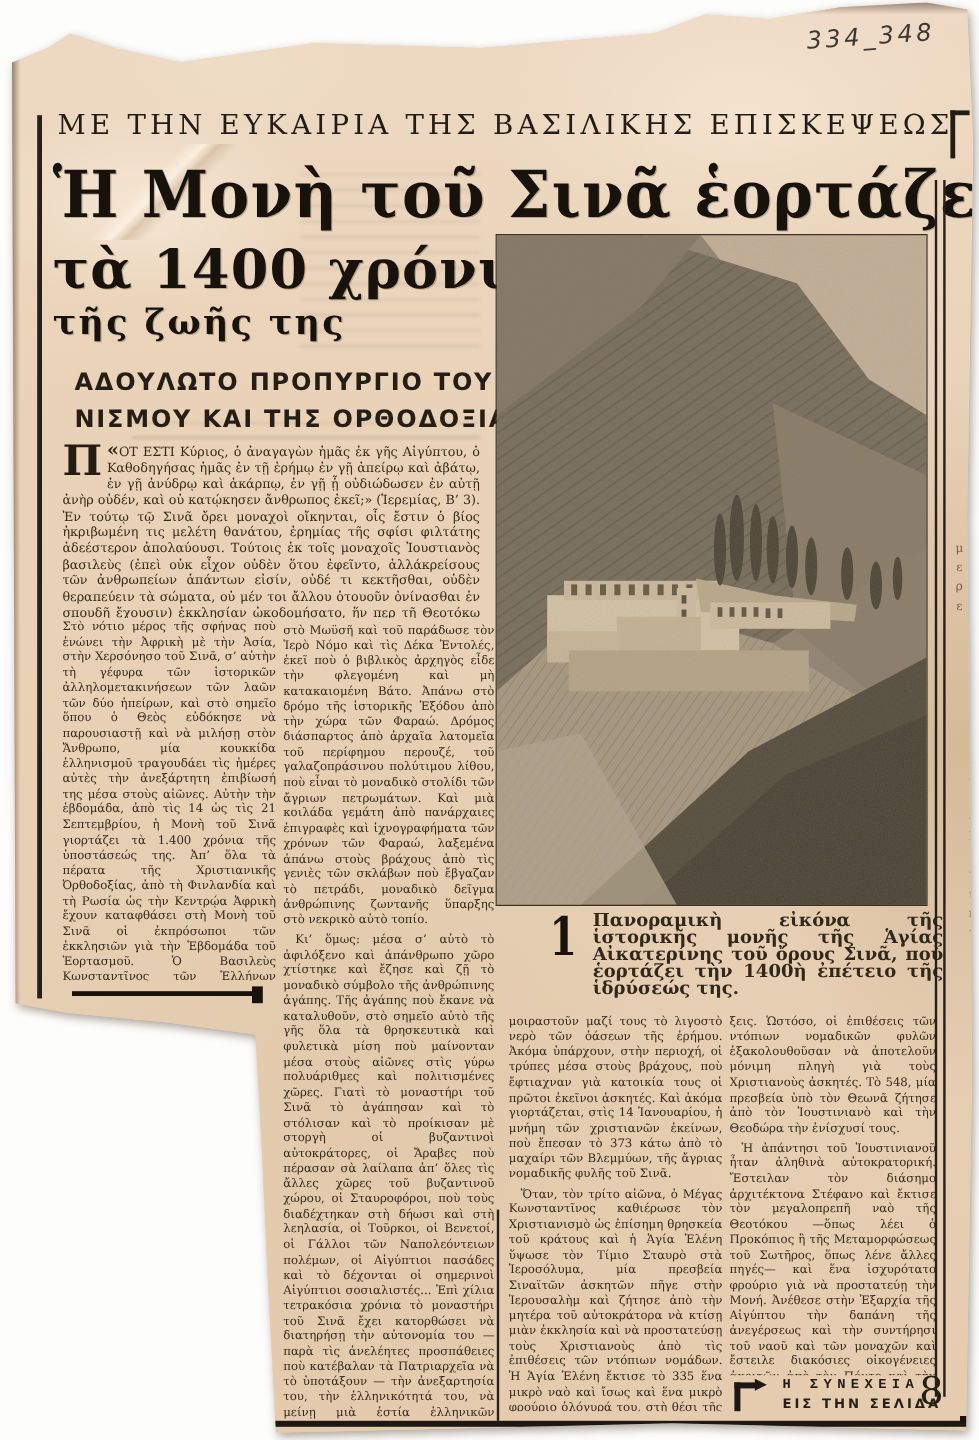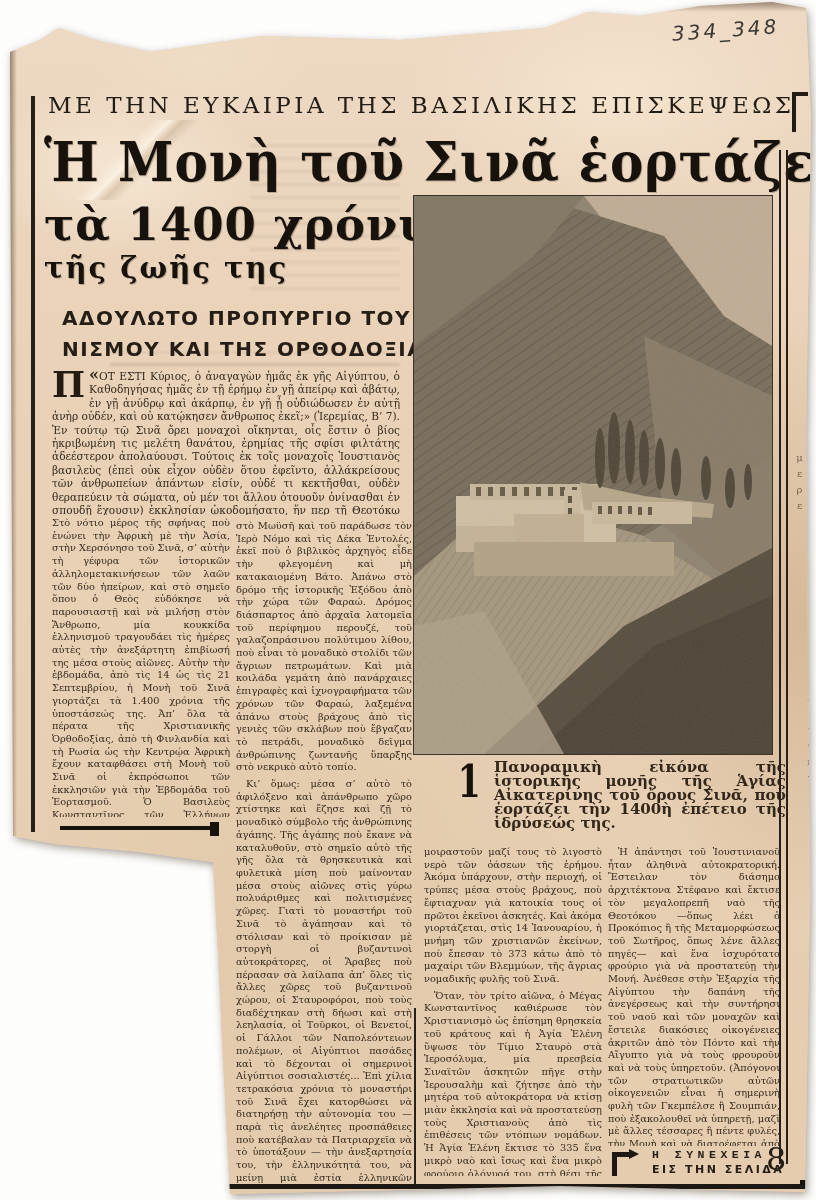--- a/index.html
+++ b/index.html
@@ -100,21 +100,21 @@
       <div class="hl hl1">Ἡ Μονὴ τοῦ Σινᾶ ἑορτάζει</div>
       <div class="hl hl2">τὰ 1400 χρόνια</div>
       <div class="hl hl3">τῆς ζωῆς της</div>
 
       <div class="subhead">
         <div>ΑΔΟΥΛΩΤΟ ΠΡΟΠΥΡΓΙΟ ΤΟΥ ΕΛΛΗ-</div>
         <div>ΝΙΣΜΟΥ ΚΑΙ ΤΗΣ ΟΡΘΟΔΟΞΙΑΣ</div>
       </div>
 
       <div class="intro">
-        <span class="oq">«</span><span class="dropcap">Π</span><span>ΟΤ ΕΣΤΙ Κύριος, ὁ ἀναγαγὼν ἡμᾶς ἐκ γῆς Αἰγύπτου, ὁ Καθοδηγήσας ἡμᾶς ἐν τῇ ἐρήμῳ ἐν γῇ ἀπείρῳ καὶ ἀβάτῳ, ἐν γῇ ἀνύδρῳ καὶ ἀκάρπῳ, ἐν γῇ ᾗ οὐδιώδωσεν ἐν αὐτῇ ἀνὴρ οὐδέν, καὶ οὐ κατῴκησεν ἄνθρωπος ἐκεῖ;» (Ἱερεμίας, Β’ 7).</span>
+        <span class="oq">«</span><span class="dropcap">Π</span><span>ΟΤ ΕΣΤΙ Κύριος, ὁ ἀναγαγὼν ἡμᾶς ἐκ γῆς Αἰγύπτου, ὁ Καθοδηγήσας ἡμᾶς ἐν τῇ ἐρήμῳ ἐν γῇ ἀπείρῳ καὶ ἀβάτῳ, ἐν γῇ ἀνύδρῳ καὶ ἀκάρπῳ, ἐν γῇ ᾗ οὐδιώδωσεν ἐν αὐτῇ ἀνὴρ οὐδέν, καὶ οὐ κατῴκησεν ἄνθρωπος ἐκεῖ;» (Ἱερεμίας, Β’ 3).</span>
         <span>Ἐν τούτῳ τῷ Σινᾶ ὄρει μοναχοὶ οἴκηνται, οἷς ἔστιν ὁ βίος ἠκριβωμένη τις μελέτη θανάτου, ἐρημίας τῆς σφίσι φιλτάτης ἀδεέστερον ἀπολαύουσι. Τούτοις ἐκ τοῖς μοναχοῖς Ἰουστιανὸς βασιλεὺς (ἐπεὶ οὐκ εἶχον οὐδὲν ὅτου ἐφεῖντο, ἀλλάκρείσους τῶν ἀνθρωπείων ἁπάντων εἰσίν, οὐδέ τι κεκτῆσθαι, οὐδὲν θεραπεύειν τὰ σώματα, οὐ μέν τοι ἄλλου ὁτουοῦν ὀνίνασθαι ἐν σπουδῇ ἔχουσιν) ἐκκλησίαν ᾠκοδομήσατο, ἥν περ τῇ Θεοτόκῳ ἀνέθηκεν, ὅπου δὴ αὐτοῖς ἐνταῦθα, ἐξῆ εὐχομένοις καὶ ἱερωμένοις διαβιῶναι...» (Προκόπιος).</span>
       </div>
 
       <div class="colA bodytxt">
         <p class="noindent">Στὸ νότιο μέρος τῆς σφήνας ποὺ ἑνώνει τὴν Ἀφρικὴ μὲ τὴν Ἀσία, στὴν Χερσόνησο τοῦ Σινᾶ, σ’ αὐτὴν τὴ γέφυρα τῶν ἱστορικῶν ἀλληλομετακινήσεων τῶν λαῶν τῶν δύο ἠπείρων, καὶ στὸ σημεῖο ὅπου ὁ Θεὸς εὐδόκησε νὰ παρουσιαστῇ καὶ νὰ μιλήσῃ στὸν Ἄνθρωπο, μία κουκκίδα ἑλληνισμοῦ τραγουδάει τὶς ἡμέρες αὐτὲς τὴν ἀνεξάρτητη ἐπιβίωσή της μέσα στοὺς αἰῶνες. Αὐτὴν τὴν ἑβδομάδα, ἀπὸ τὶς 14 ὡς τὶς 21 Σεπτεμβρίου, ἡ Μονὴ τοῦ Σινᾶ γιορτάζει τὰ 1.400 χρόνια τῆς ὑποστάσεώς της. Ἀπ’ ὅλα τὰ πέρατα τῆς Χριστιανικῆς Ὀρθοδοξίας, ἀπὸ τὴ Φινλανδία καὶ τὴ Ρωσία ὡς τὴν Κεντρῴα Ἀφρικὴ ἔχουν καταφθάσει στὴ Μονὴ τοῦ Σινᾶ οἱ ἐκπρόσωποι τῶν ἐκκλησιῶν γιὰ τὴν Ἑβδομάδα τοῦ Ἑορτασμοῦ. Ὁ Βασιλεὺς Κωνσταντῖνος τῶν Ἑλλήνων λαμβάνει μέρος στὸ προσκύνημα αὐτὸ τοῦ κάτω τῆς ἑλληνικῆς Ὀρθοδοξίας.</p>
 
       </div>
 
       <div class="colB bodytxt">
         <p class="noindent">στὸ Μωϋσῆ καὶ τοῦ παράδωσε τὸν Ἱερὸ Νόμο καὶ τὶς Δέκα Ἐντολές, ἐκεῖ ποὺ ὁ βιβλικὸς ἀρχηγὸς εἶδε τὴν φλεγομένη καὶ μὴ κατακαιομένη Βάτο. Ἀπάνω στὸ δρόμο τῆς ἱστορικῆς Ἐξόδου ἀπὸ τὴν χώρα τῶν Φαραώ. Δρόμος διάσπαρτος ἀπὸ ἀρχαῖα λατομεῖα τοῦ περίφημου περουζέ, τοῦ γαλαζοπράσινου πολύτιμου λίθου, ποὺ εἶναι τὸ μοναδικὸ στολίδι τῶν ἄγριων πετρωμάτων. Καὶ μιὰ κοιλάδα γεμάτη ἀπὸ πανάρχαιες ἐπιγραφὲς καὶ ἰχνογραφήματα τῶν χρόνων τῶν Φαραώ, λαξεμένα ἀπάνω στοὺς βράχους ἀπὸ τὶς γενιὲς τῶν σκλάβων ποὺ ἔβγαζαν τὸ πετράδι, μοναδικὸ δεῖγμα ἀνθρώπινης ζωντανῆς ὕπαρξης στὸ νεκρικὸ αὐτὸ τοπίο.</p>
@@ -205,20 +205,21 @@
         <div class="cap-text">Πανοραμικὴ εἰκόνα τῆς ἱστορικῆς μονῆς τῆς Ἁγίας Αἰκατερίνης τοῦ ὄρους Σινᾶ, ποὺ ἑορτάζει τὴν 1400ὴ ἐπέτειο τῆς ἱδρύσεώς της.</div>
       </div>
 
       <div class="colC bodytxt">
         <p class="noindent">μοιραστοῦν μαζί τους τὸ λιγοστὸ νερὸ τῶν ὀάσεων τῆς ἐρήμου. Ἀκόμα ὑπάρχουν, στὴν περιοχή, οἱ τρύπες μέσα στοὺς βράχους, ποὺ ἔφτιαχναν γιὰ κατοικία τους οἱ πρῶτοι ἐκεῖνοι ἀσκητές. Καὶ ἀκόμα γιορτάζεται, στὶς 14 Ἰανουαρίου, ἡ μνήμη τῶν χριστιανῶν ἐκείνων, ποὺ ἔπεσαν τὸ 373 κάτω ἀπὸ τὸ μαχαίρι τῶν Βλεμμύων, τῆς ἄγριας νομαδικῆς φυλῆς τοῦ Σινᾶ.</p>
         <p>Ὅταν, τὸν τρίτο αἰῶνα, ὁ Μέγας Κωνσταντῖνος καθιέρωσε τὸν Χριστιανισμὸ ὡς ἐπίσημη θρησκεία τοῦ κράτους καὶ ἡ Ἁγία Ἑλένη ὕψωσε τὸν Τίμιο Σταυρὸ στὰ Ἱεροσόλυμα, μία πρεσβεία Σιναϊτῶν ἀσκητῶν πῆγε στὴν Ἱερουσαλὴμ καὶ ζήτησε ἀπὸ τὴν μητέρα τοῦ αὐτοκράτορα νὰ κτίσῃ μιὰν ἐκκλησία καὶ νὰ προστατεύσῃ τοὺς Χριστιανοὺς ἀπὸ τὶς ἐπιθέσεις τῶν ντόπιων νομάδων. Ἡ Ἁγία Ἑλένη ἔκτισε τὸ 335 ἕνα μικρὸ ναὸ καὶ ἴσως καὶ ἕνα μικρὸ φρούριο ὁλόγυρά του, στὴ θέσι τῆς Ἱερᾶς Βάτου, κοντὰ στὸ Φρέαρ τοῦ Μωϋσέως. Ἦταν ὁ πρῶτος «κυριακὸς» ναὸς ποὺ κτιζόταν στὴν περιοχή, ἡ πρώτη ἐκδήλωσις ἐπίσημης προστασίας πρὸς τοὺς Χριστιανοὺς κατοίκους τοῦ Σινᾶ καὶ ἡ πρώτη χριστιανικὴ μονὴ ποὺ χτιζόταν στὸν κόσμο.</p>
 
       </div>
 
       <div class="colD bodytxt">
+        <p class="noindent">ξεις. Ὡστόσο, οἱ ἐπιθέσεις τῶν ντόπιων νομαδικῶν φυλῶν ἐξακολουθοῦσαν νὰ ἀποτελοῦν μόνιμη πληγὴ γιὰ τοὺς Χριστιανοὺς ἀσκητές. Τὸ 548, μία πρεσβεία ὑπὸ τὸν Θεωνᾶ ζήτησε ἀπὸ τὸν Ἰουστινιανὸ καὶ τὴν Θεοδώρα τὴν ἐνίσχυσί τους.</p>
         <p>Ἡ ἀπάντησι τοῦ Ἰουστινιανοῦ ἦταν ἀληθινὰ αὐτοκρατορική. Ἔστειλαν τὸν διάσημο ἀρχιτέκτονα Στέφανο καὶ ἔκτισε τὸν μεγαλοπρεπῆ ναὸ τῆς Θεοτόκου —ὅπως λέει ὁ Προκόπιος ἢ τῆς Μεταμορφώσεως τοῦ Σωτῆρος, ὅπως λένε ἄλλες πηγές— καὶ ἕνα ἰσχυρότατο φρούριο γιὰ νὰ προστατεύῃ τὴν Μονή. Ἀνέθεσε στὴν Ἐξαρχία τῆς Αἰγύπτου τὴν δαπάνη τῆς ἀνεγέρσεως καὶ τὴν συντήρησι τοῦ ναοῦ καὶ τῶν μοναχῶν καὶ ἔστειλε διακόσιες οἰκογένειες ἀκριτῶν ἀπὸ τὸν Πόντο καὶ τὴν Αἴγυπτο γιὰ νὰ τοὺς φρουροῦν καὶ νὰ τοὺς ὑπηρετοῦν. (Ἀπόγονοι τῶν στρατιωτικῶν αὐτῶν οἰκογενειῶν εἶναι ἡ σημερινὴ φυλὴ τῶν Γκεμπέλσε ἢ Σουμπιάν, ποὺ ἐξακολουθεῖ νὰ ὑπηρετῇ, μαζὶ μὲ ἄλλες τέσσαρες ἢ πέντε φυλές, τὴν Μονὴ καὶ νὰ διατρέφεται ἀπὸ τὶς χορηγίες της. Ἕνδεκα χιλιάδες ντόπιοι Βεδουΐνοι διατρέφονται ἀκόμα ἀπὸ τὸ Μοναστήρι. Πολλοὶ ἀπὸ αὐτοὺς μιλοῦν καὶ ἑλληνικά). Τὴν Μονή, ὁ Ἰουστινιανὸς «ἀνέθεσε εἰς χεῖρας Ἑλλήνων» καὶ μέσα στοὺς αἰῶνες οἱ</p>
       </div>
 
       <div class="rule-v" style="left:779px;top:150px;width:2px;height:1014px;"></div>
       <div class="rule-v" style="left:786px;top:150px;width:2px;height:1014px;"></div>
       <div class="edge-strip">φεττιε ἐξ ἐκο ὁλ γυπτ μερε</div>
       <div class="frag-h"></div>
       <div class="frag-end"></div>
       <div class="rule-v" style="left:414px;top:1008px;width:2px;height:176px;"></div>
       <div class="rule-h" style="left:222px;top:1184px;width:586px;height:5px;"></div>

